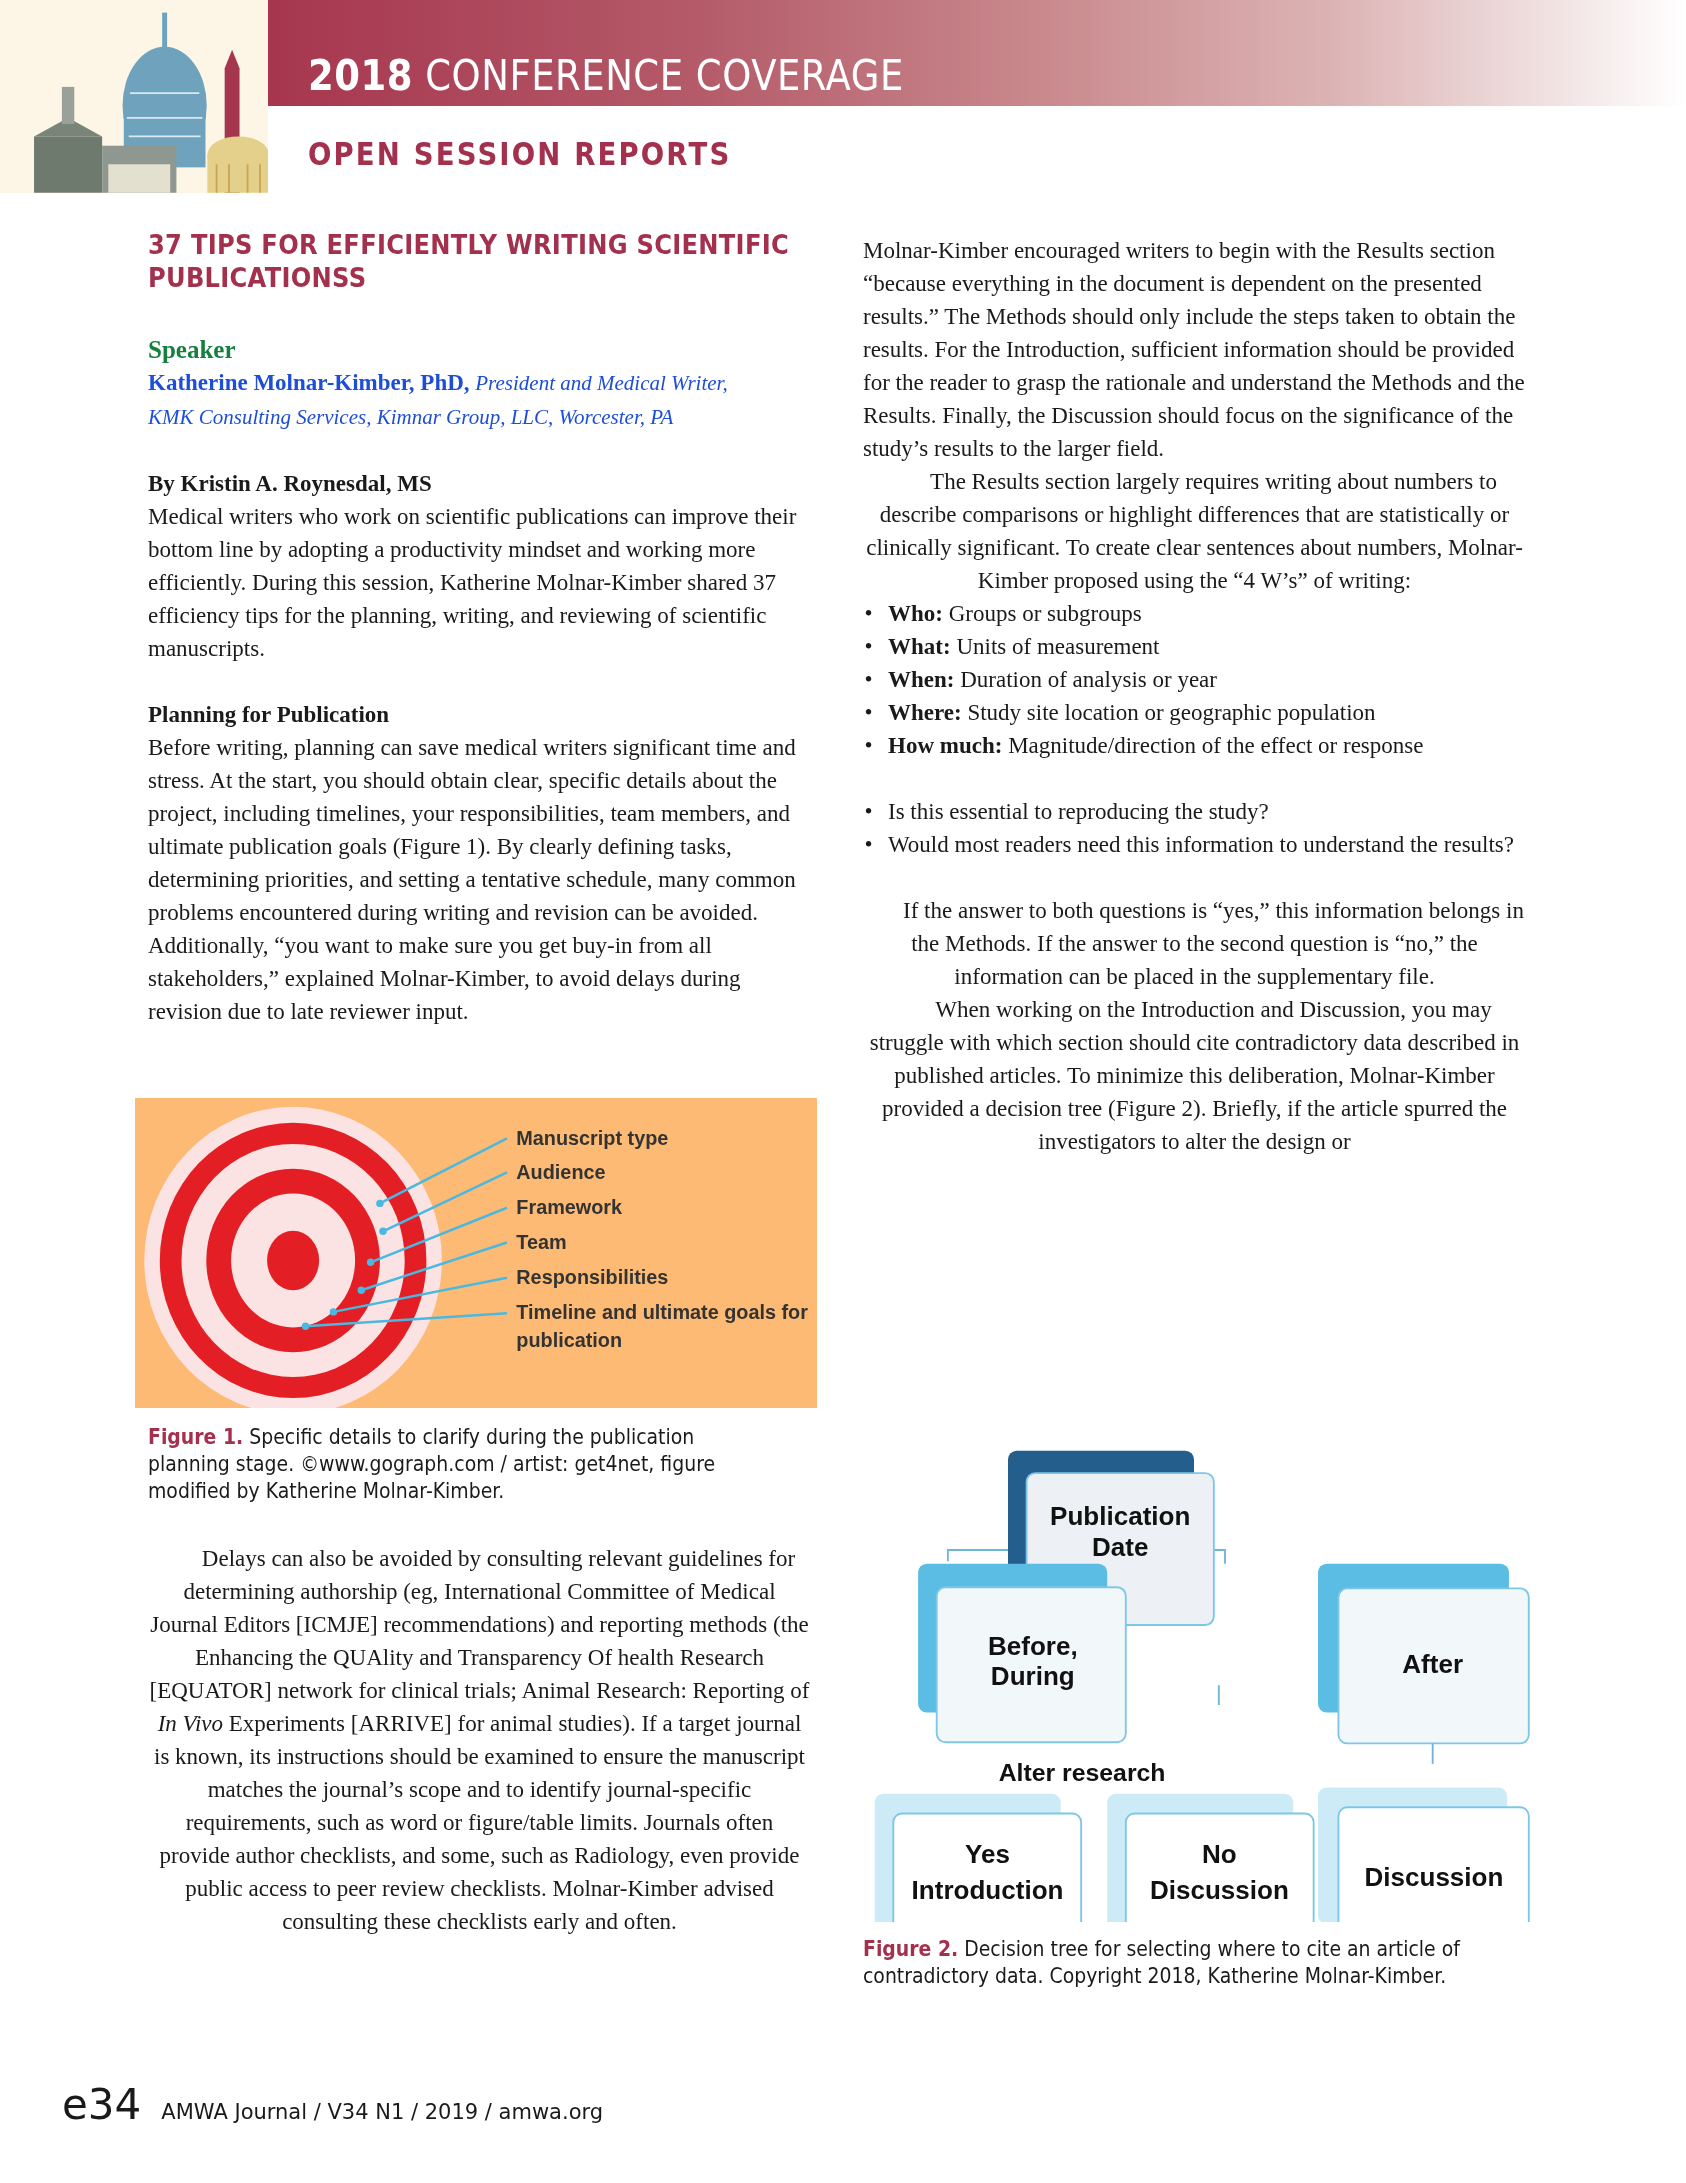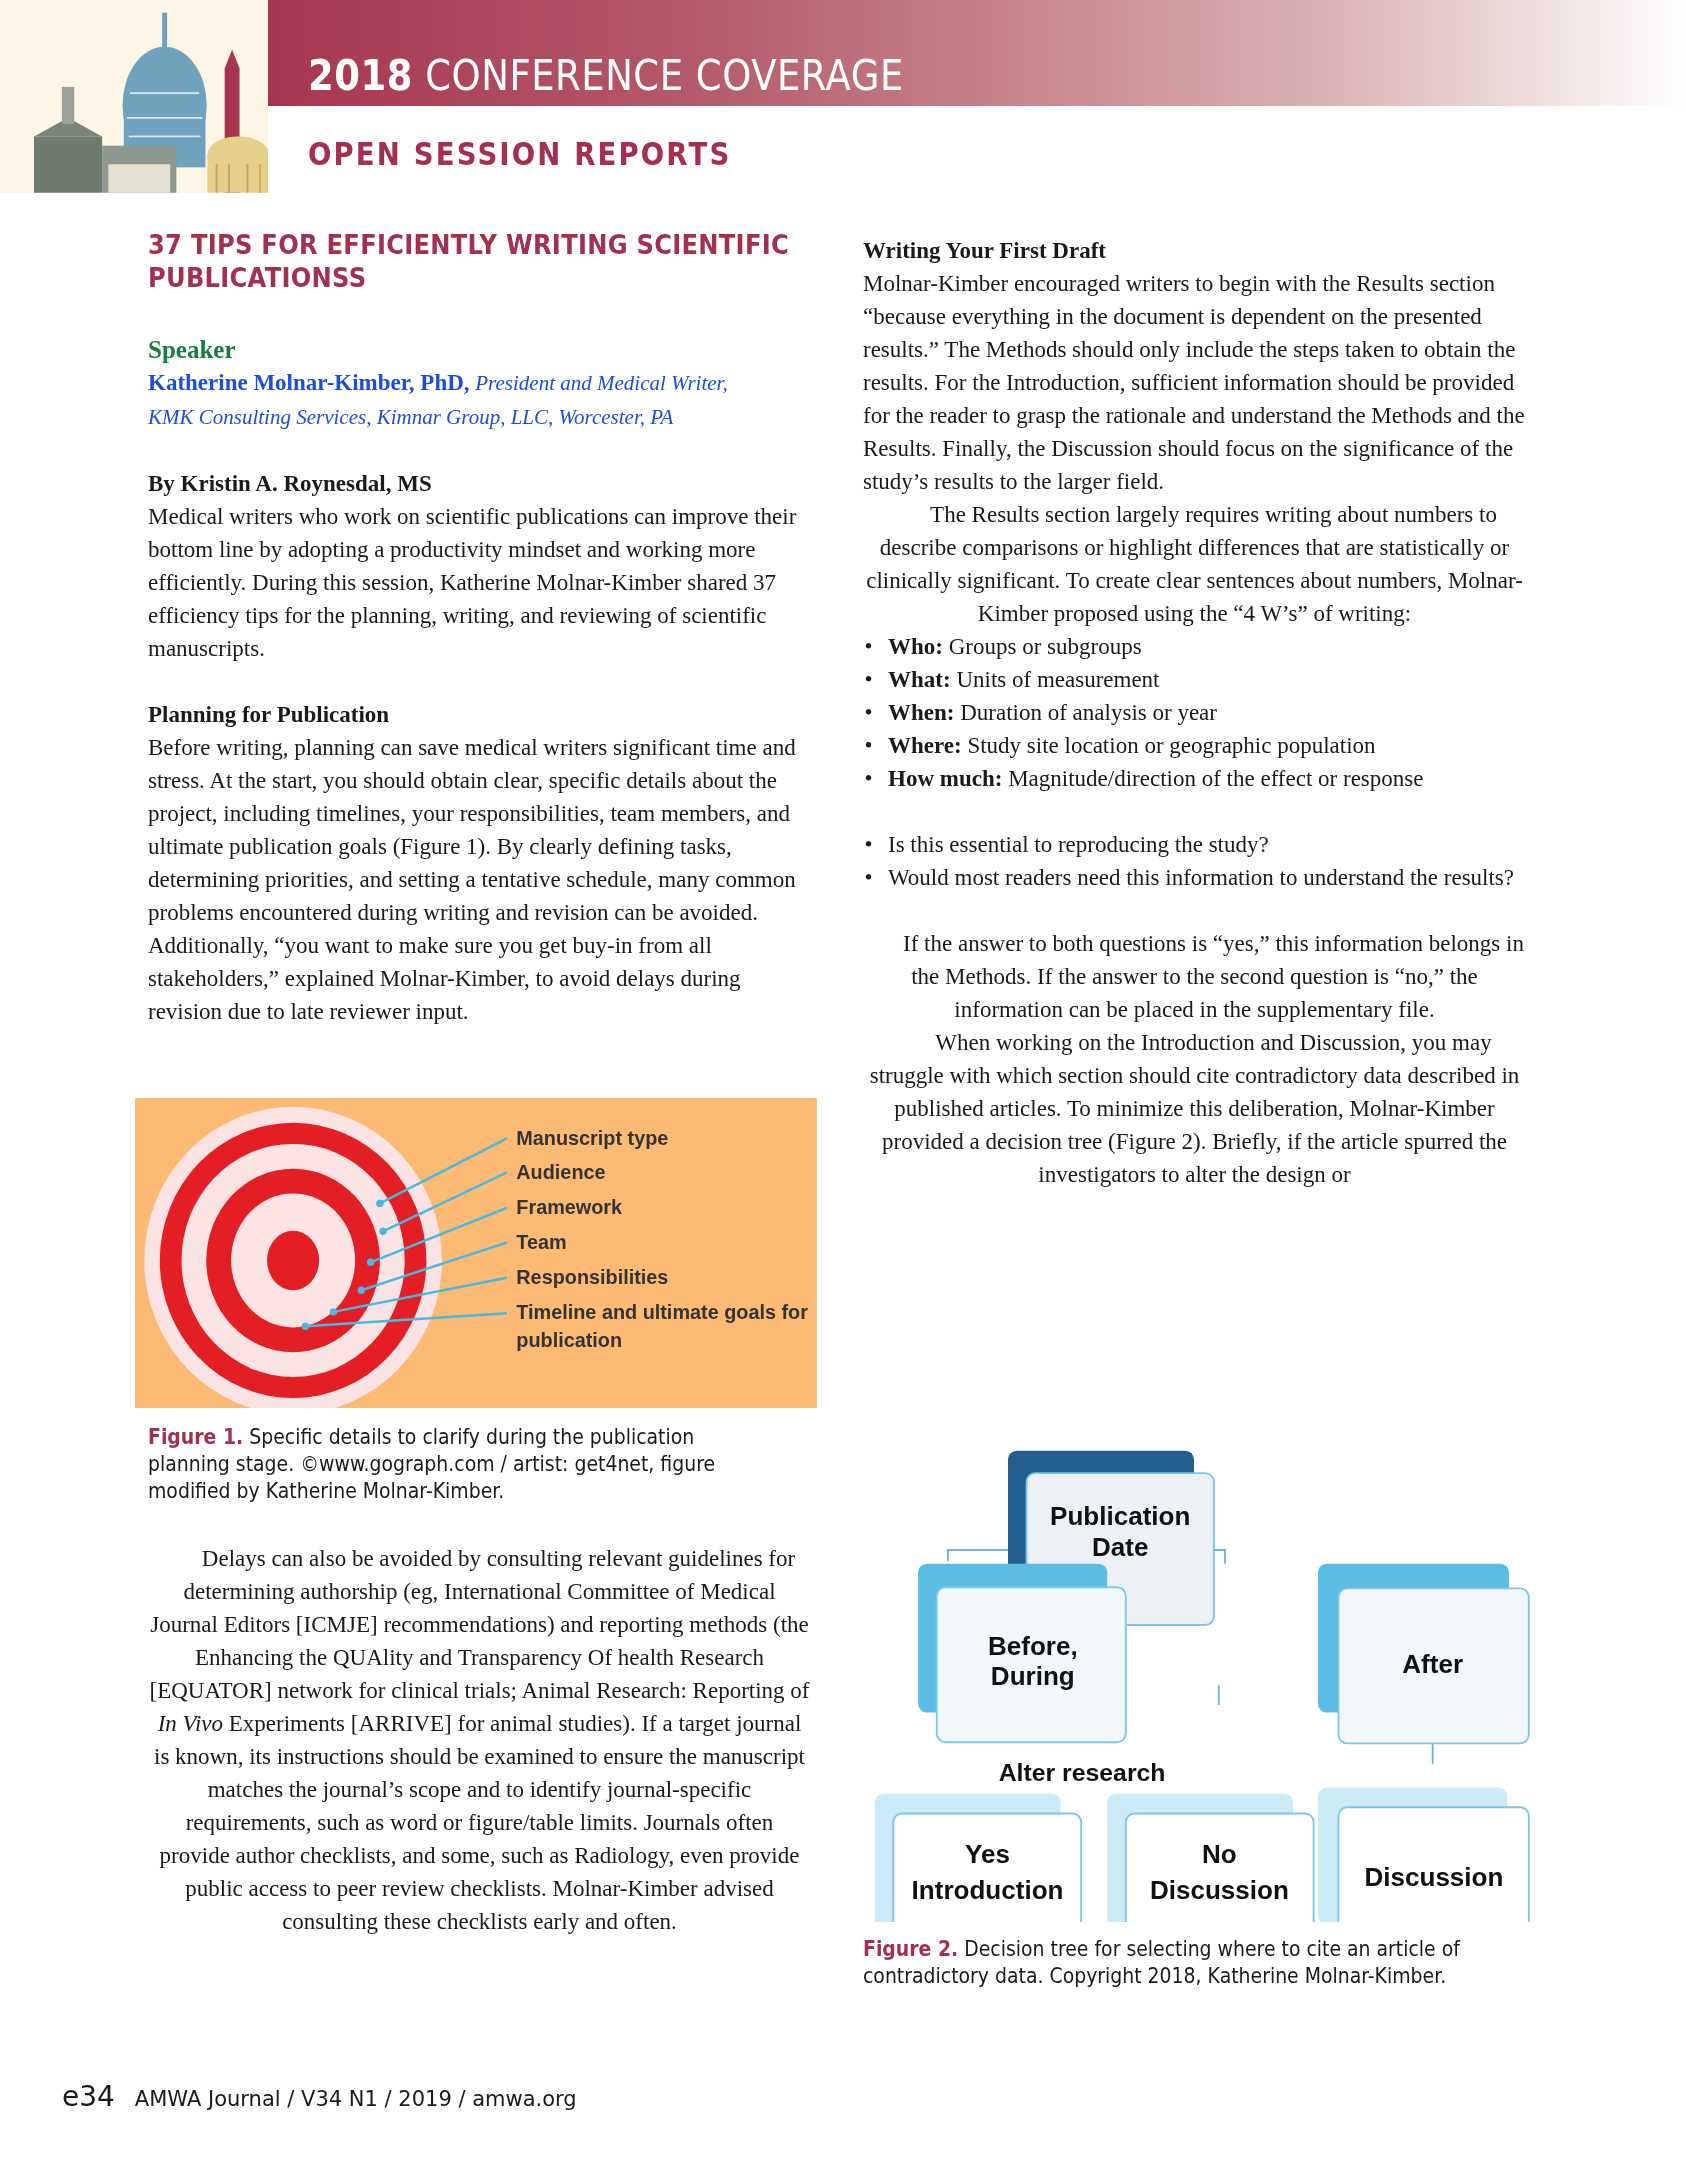--- a/index.html
+++ b/index.html
@@ -43,21 +43,21 @@
   .fig-caption .lab { color: #a3304c; font-weight: bold; }
   .fig1-cap { left: 148px; top: 1424px; width: 682px; }
   .col-left2 { left: 148px; top: 1542px; }
 
   
   .fig2 { left: 856px; top: 1426px; width: 676px; height: 496px; }
   .fig2-cap { left: 863px; top: 1936px; width: 719px; }
 
   
   .footer { left: 62px; top: 2080px; font-family: "DejaVu Sans", sans-serif; white-space: nowrap; }
-  .footer .pg { font-size: 28px; vertical-align: baseline; margin-top: 29px; }
+  .footer .pg { font-size: 42px; vertical-align: baseline; margin-top: 29px; }
   .footer .jr { font-size: 21px; margin-left: 20px; }
 
   svg text { font-family: "Liberation Sans", sans-serif; }
 </style>
 </head>
 <body>
 
 <div class="abs logo">
   <svg width="268" height="193" viewBox="0 0 433 311">
     <rect x="0" y="0" width="433" height="311" fill="#fdf6e6"></rect>
@@ -143,21 +143,20 @@
       </g>
   </svg>
 </div>
 <div class="abs fig-caption fig1-cap"><span class="lab">Figure 1.</span><span> Specific details to clarify during the publication planning stage. ©www.gograph.com / artist: get4net, figure modified by Katherine Molnar-Kimber.</span></div>
 
 <div class="abs col col-left2">
   <p class="indent"><span>Delays can also be avoided by consulting relevant guidelines for determining authorship (eg, International Committee of Medical Journal Editors [ICMJE] recommendations) and reporting methods (the Enhancing the QUAlity and Transparency Of health Research [EQUATOR] network for clinical trials; Animal Research: Reporting of </span><i>In Vivo</i><span> Experiments [ARRIVE] for animal studies). If a target journal is known, its instructions should be examined to ensure the manuscript matches the journal’s scope and to identify journal-specific requirements, such as word or figure/table limits. Journals often provide author checklists, and some, such as Radiology, even provide public access to peer review checklists. Molnar-Kimber advised consulting these checklists early and often.</span></p>
 </div>
 
 <div class="abs col col-right">
-  <p class="sub-h">Writing Your First Draft</p>
   <p>Molnar-Kimber encouraged writers to begin with the Results section “because everything in the document is dependent on the presented results.” The Methods should only include the steps taken to obtain the results. For the Introduction, sufficient information should be provided for the reader to grasp the rationale and understand the Methods and the Results. Finally, the Discussion should focus on the significance of the study’s results to the larger field.</p>
   <p class="indent">The Results section largely requires writing about numbers to describe comparisons or highlight differences that are statistically or clinically significant. To create clear sentences about numbers, Molnar-Kimber proposed using the “4 W’s” of writing:</p>
   <ul class="bul">
     <li><b>Who:</b><span> Groups or subgroups</span></li>
     <li><b>What:</b><span> Units of measurement</span></li>
     <li><b>When:</b><span> Duration of analysis or year</span></li>
     <li><b>Where:</b><span> Study site location or geographic population</span></li>
     <li><b>How much:</b><span> Magnitude/direction of the effect or response</span></li>
   </ul>
   <div class="gap"></div>

